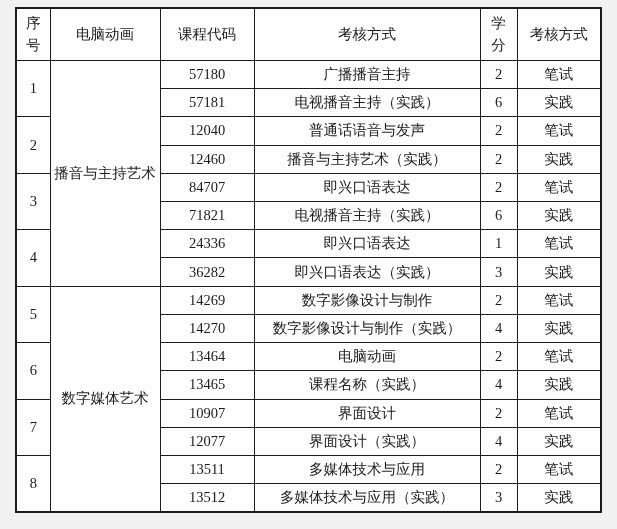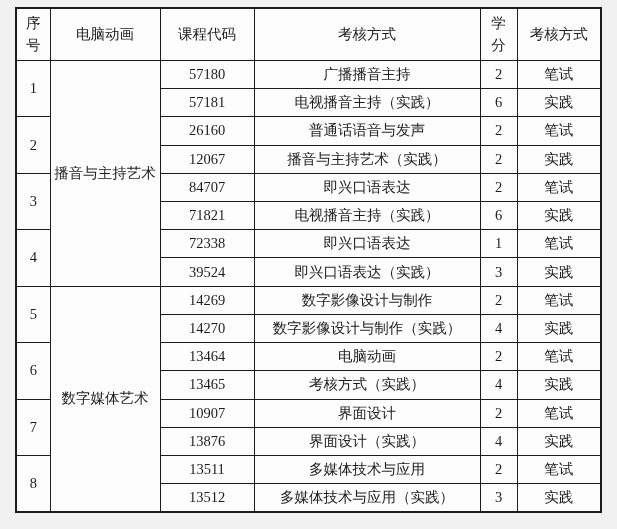--- a/index.html
+++ b/index.html
@@ -74,53 +74,53 @@
       <td>笔试</td>
     </tr>
     <tr class="body-row">
       <td class="num-cell">57181</td>
       <td>电视播音主持（实践）</td>
       <td class="num-cell">6</td>
       <td>实践</td>
     </tr>
     <tr class="body-row">
       <td rowspan="2" class="num-cell">2</td>
-      <td class="num-cell">26160</td>
+      <td class="num-cell">12040</td>
       <td>普通话语音与发声</td>
       <td class="num-cell">2</td>
       <td>笔试</td>
     </tr>
     <tr class="body-row">
-      <td class="num-cell">12067</td>
+      <td class="num-cell">12460</td>
       <td>播音与主持艺术（实践）</td>
       <td class="num-cell">2</td>
       <td>实践</td>
     </tr>
     <tr class="body-row">
       <td rowspan="2" class="num-cell">3</td>
       <td class="num-cell">84707</td>
       <td>即兴口语表达</td>
       <td class="num-cell">2</td>
       <td>笔试</td>
     </tr>
     <tr class="body-row">
       <td class="num-cell">71821</td>
       <td>电视播音主持（实践）</td>
       <td class="num-cell">6</td>
       <td>实践</td>
     </tr>
     <tr class="body-row">
       <td rowspan="2" class="num-cell">4</td>
-      <td class="num-cell">72338</td>
+      <td class="num-cell">24336</td>
       <td>即兴口语表达</td>
       <td class="num-cell">1</td>
       <td>笔试</td>
     </tr>
     <tr class="body-row">
-      <td class="num-cell">39524</td>
+      <td class="num-cell">36282</td>
       <td>即兴口语表达（实践）</td>
       <td class="num-cell">3</td>
       <td>实践</td>
     </tr>
 
     <tr class="body-row">
       <td rowspan="2" class="num-cell">5</td>
       <td rowspan="8">数字媒体艺术</td>
       <td class="num-cell">14269</td>
       <td>数字影像设计与制作</td>
@@ -135,33 +135,33 @@
     </tr>
     <tr class="body-row">
       <td rowspan="2" class="num-cell">6</td>
       <td class="num-cell">13464</td>
       <td>电脑动画</td>
       <td class="num-cell">2</td>
       <td>笔试</td>
     </tr>
     <tr class="body-row">
       <td class="num-cell">13465</td>
-      <td>考核方式（实践）</td>
+      <td>课程名称（实践）</td>
       <td class="num-cell">4</td>
       <td>实践</td>
     </tr>
     <tr class="body-row">
       <td rowspan="2" class="num-cell">7</td>
       <td class="num-cell">10907</td>
       <td>界面设计</td>
       <td class="num-cell">2</td>
       <td>笔试</td>
     </tr>
     <tr class="body-row">
-      <td class="num-cell">13876</td>
+      <td class="num-cell">12077</td>
       <td>界面设计（实践）</td>
       <td class="num-cell">4</td>
       <td>实践</td>
     </tr>
     <tr class="body-row">
       <td rowspan="2" class="num-cell">8</td>
       <td class="num-cell">13511</td>
       <td>多媒体技术与应用</td>
       <td class="num-cell">2</td>
       <td>笔试</td>

